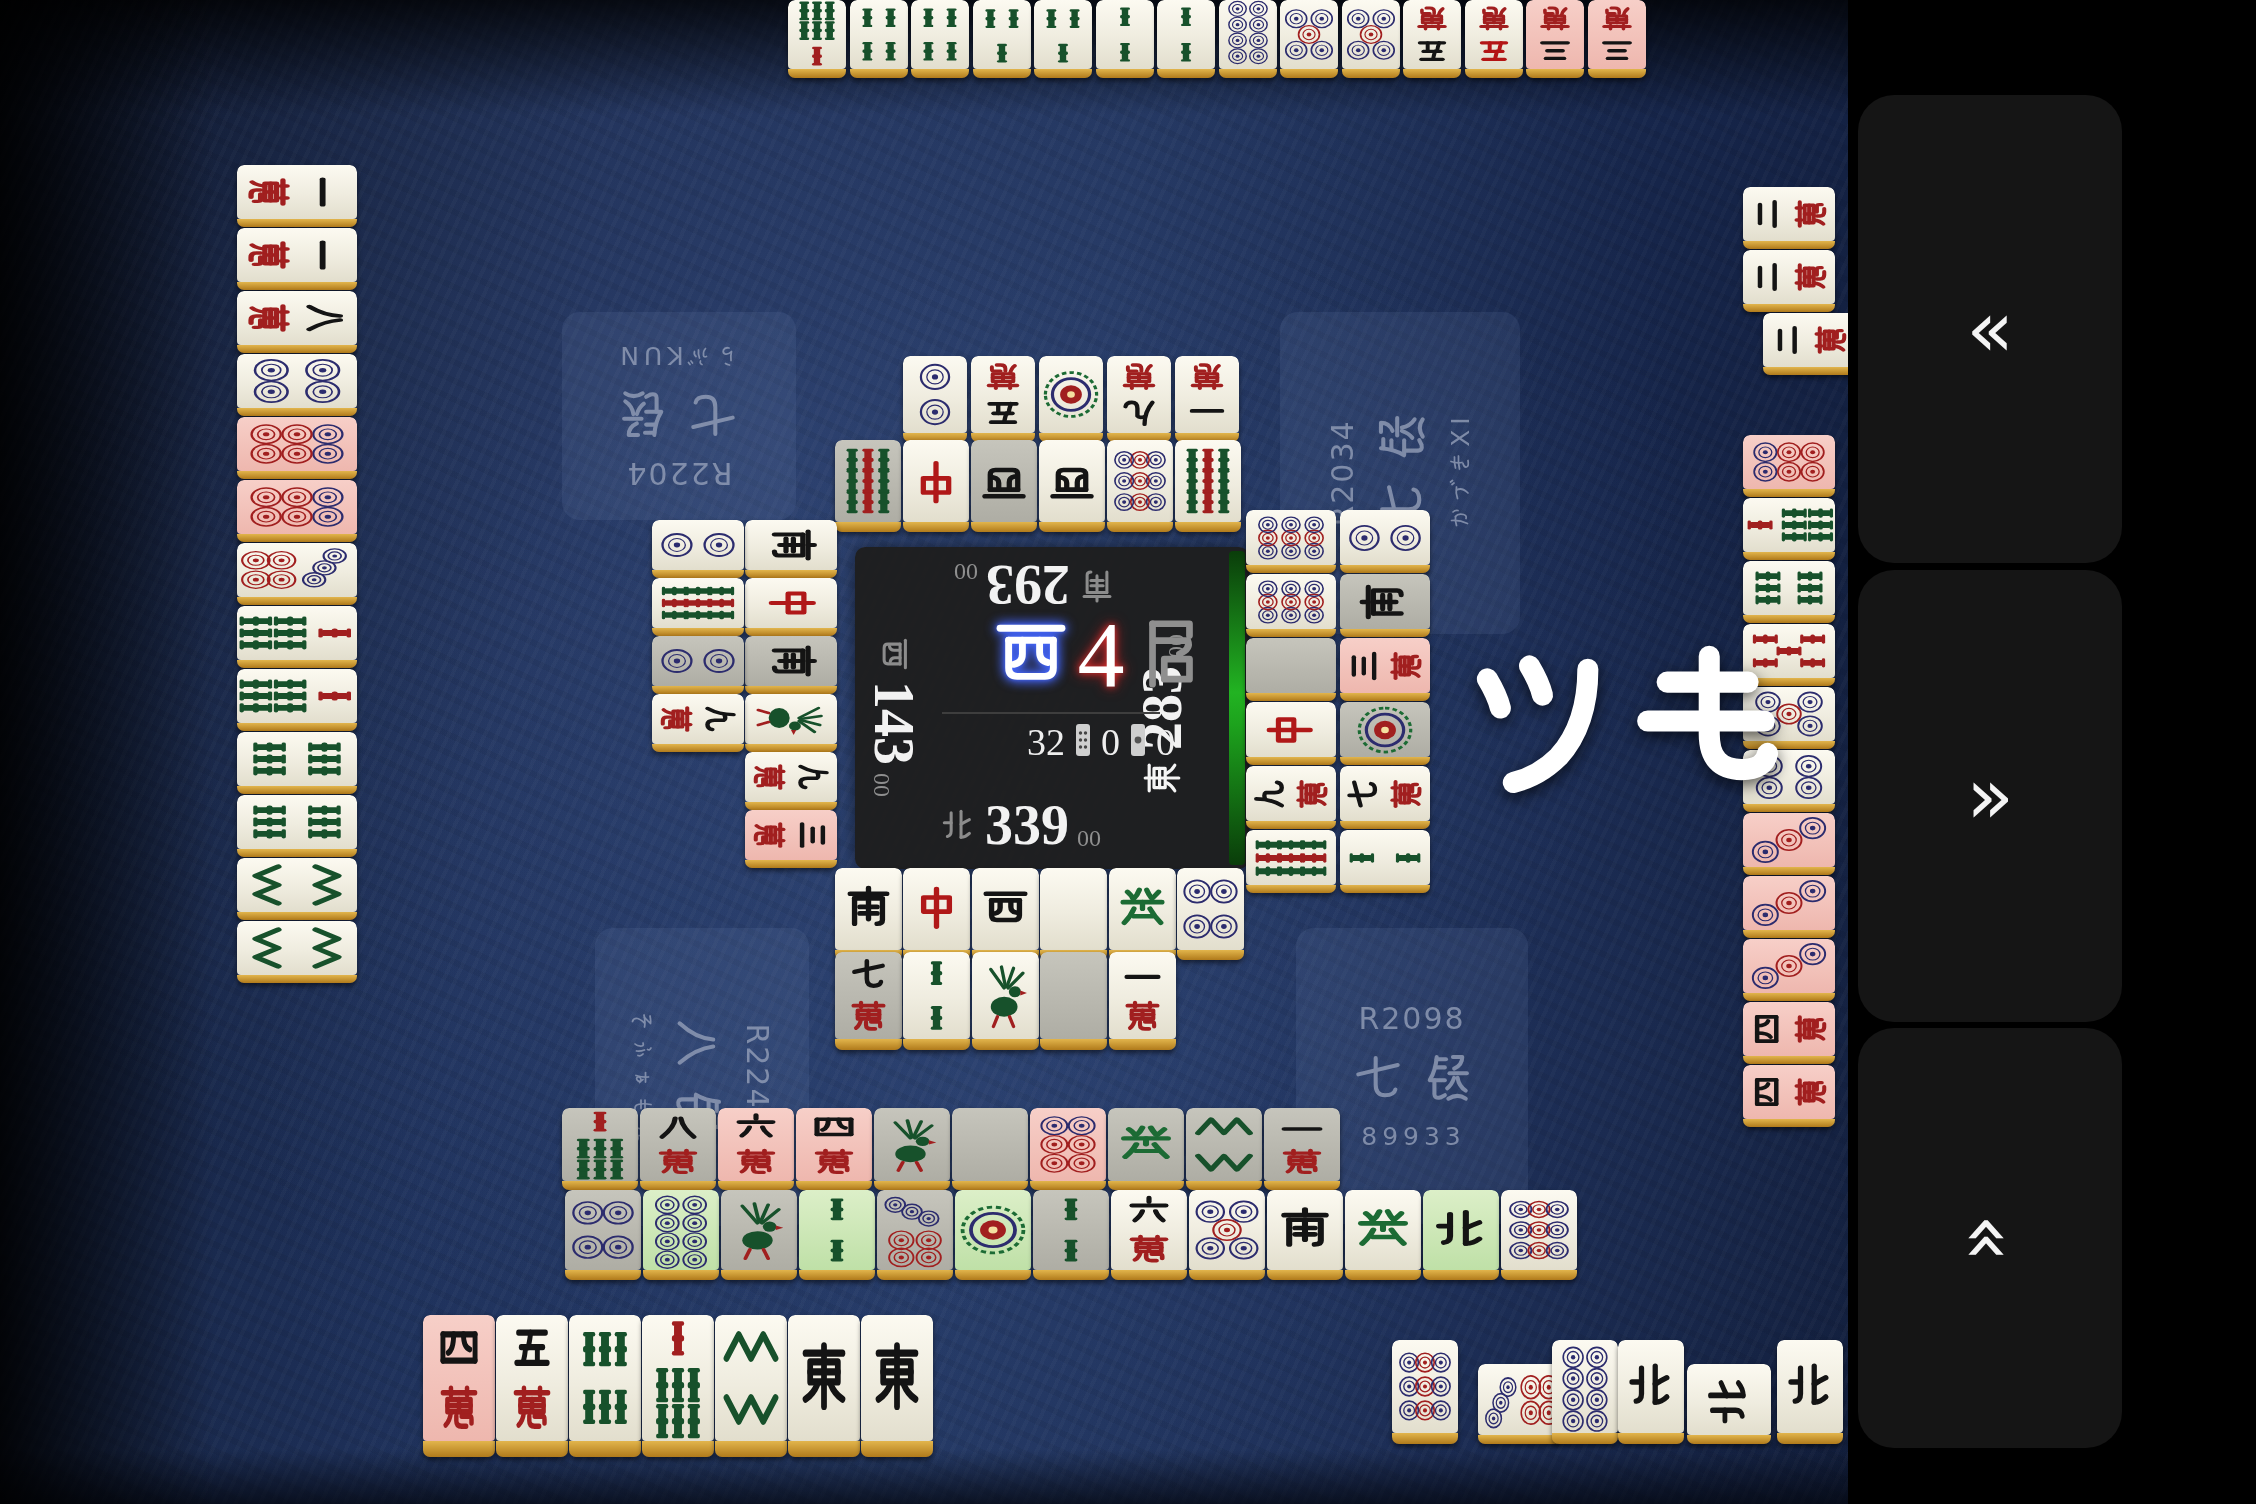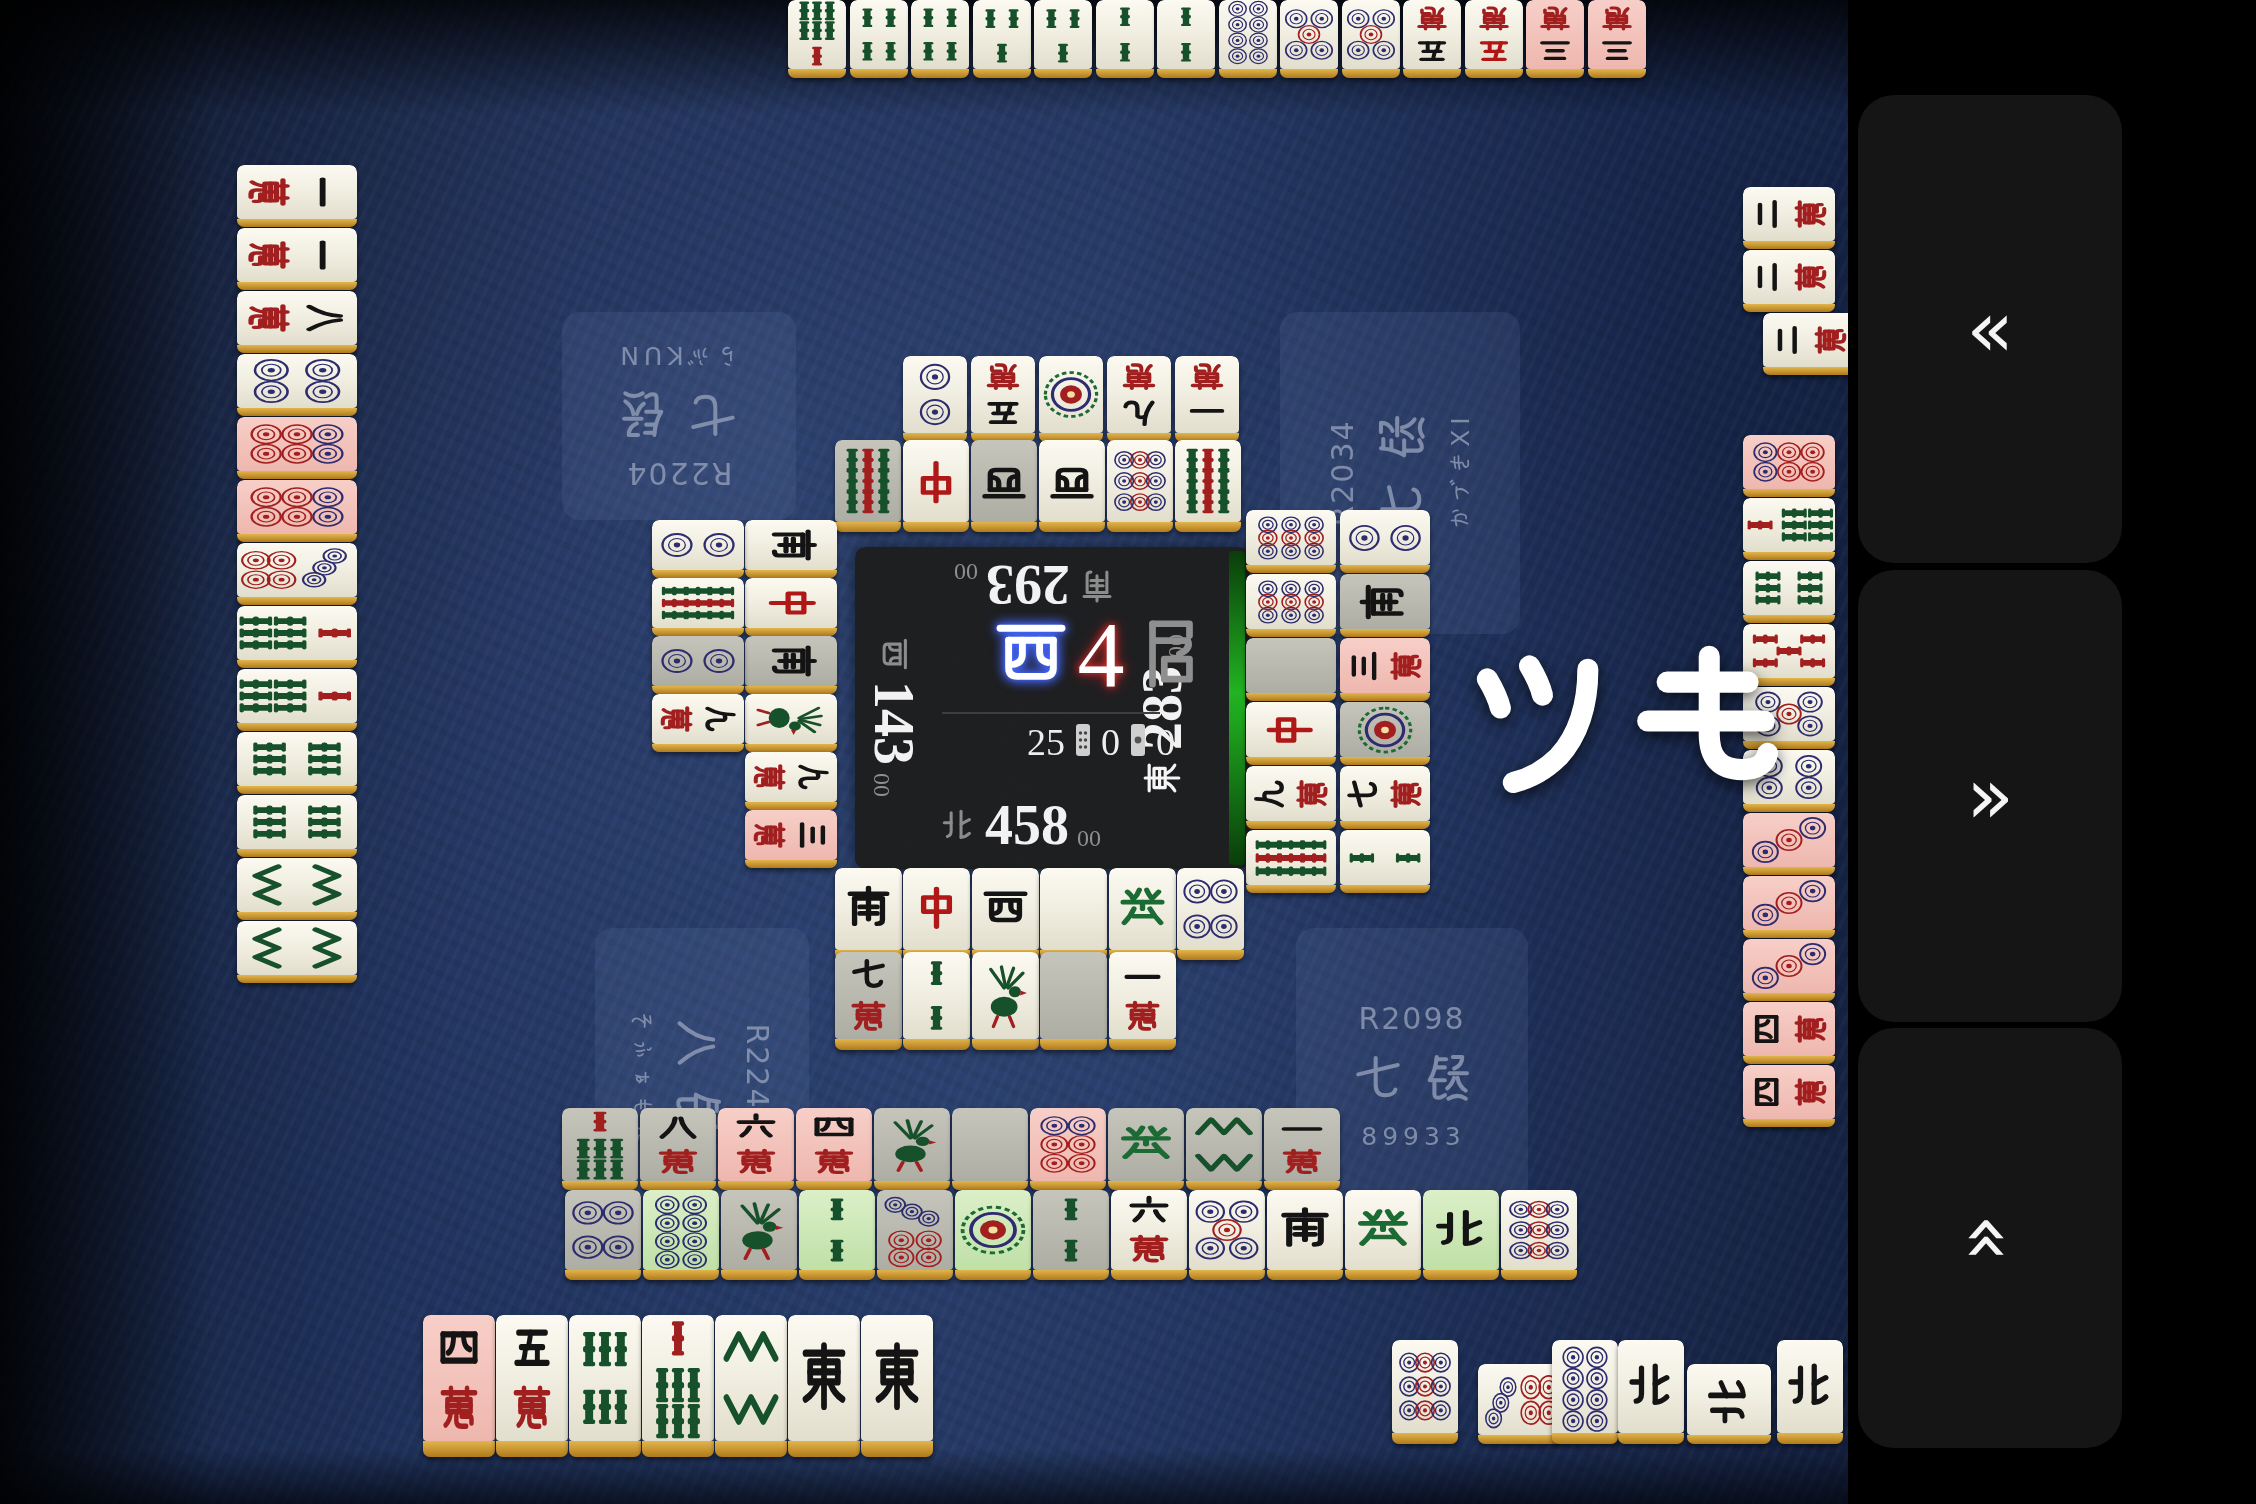--- a/index.html
+++ b/index.html
@@ -2698,21 +2698,21 @@
     </div>
   </div>
   <div class="cblock" style="left:888px;top:792px;width:264px;height:66px;z-index:4;">
     <span class="kspan"><svg width="38" height="38" viewBox="0 0 100 100">
           <path d="M32,18 V66 Q32,78 22,80" fill="none" stroke="#8c8c8c" stroke-width="8" stroke-linecap="round" stroke-linejoin="round"></path>
           <path d="M14,44 H32" fill="none" stroke="#8c8c8c" stroke-width="8" stroke-linecap="round" stroke-linejoin="round"></path>
           <path d="M58,14 V82" fill="none" stroke="#8c8c8c" stroke-width="8" stroke-linecap="round" stroke-linejoin="round"></path>
           <path d="M58,48 Q68,42 80,36" fill="none" stroke="#8c8c8c" stroke-width="8" stroke-linecap="round" stroke-linejoin="round"></path>
           <path d="M58,82 Q70,82 80,72" fill="none" stroke="#8c8c8c" stroke-width="8" stroke-linecap="round" stroke-linejoin="round"></path>
         </svg></span>
-    <span class="score">458</span>
+    <span class="score">339</span>
     <span class="sub">00</span>
   </div>
 
   <div id="round-row">
     <span class="kspan" style="filter: drop-shadow(rgb(68, 102, 255) 0px 0px 6px) drop-shadow(rgb(68, 102, 255) 0px 0px 2px);"><svg width="86" height="86" viewBox="0 0 100 100">
           <path d="M14,20 H86" fill="none" stroke="#ffffff" stroke-width="8" stroke-linecap="round" stroke-linejoin="round"></path>
           <path d="M24,34 H76" fill="none" stroke="#ffffff" stroke-width="8" stroke-linecap="round" stroke-linejoin="round"></path>
           <path d="M24,34 V66 Q24,76 34,76 H66 Q76,76 76,66 V34" fill="none" stroke="#ffffff" stroke-width="8" stroke-linecap="round" stroke-linejoin="round"></path>
           <path d="M40,34 V50 Q40,60 30,62" fill="none" stroke="#ffffff" stroke-width="8" stroke-linecap="round" stroke-linejoin="round"></path>
           <path d="M60,34 V48 Q60,58 70,60" fill="none" stroke="#ffffff" stroke-width="8" stroke-linecap="round" stroke-linejoin="round"></path>
@@ -2720,21 +2720,21 @@
     <span id="round-num">4</span>
     <span class="kspan"><svg width="84" height="84" viewBox="0 0 100 100">
           <path d="M28,14 H72 V28" fill="none" stroke="#8f8f8f" stroke-width="8" stroke-linecap="round" stroke-linejoin="round"></path>
           <path d="M28,14 V86" fill="none" stroke="#8f8f8f" stroke-width="8" stroke-linecap="round" stroke-linejoin="round"></path>
           <path d="M30,34 H70 Q74,44 60,50" fill="none" stroke="#8f8f8f" stroke-width="8" stroke-linecap="round" stroke-linejoin="round"></path>
           <path d="M42,56 H72 V80 H42 Z" fill="none" stroke="#8f8f8f" stroke-width="8" stroke-linecap="round" stroke-linejoin="round"></path>
         </svg></span>
   </div>
   <div id="round-divider"></div>
   <div id="count-row">
-    <span class="num">25</span>
+    <span class="num">32</span>
     <span class="stick"><svg width="16" height="34" viewBox="0 0 16 34">
           <rect x="1" y="1" width="14" height="32" rx="3" fill="#cfcfcf"></rect>
           <circle cx="5.5" cy="10" r="1.7" fill="#444"></circle>
           <circle cx="10.5" cy="10" r="1.7" fill="#444"></circle>
           <circle cx="5.5" cy="17" r="1.7" fill="#444"></circle>
           <circle cx="10.5" cy="17" r="1.7" fill="#444"></circle>
           <circle cx="5.5" cy="24" r="1.7" fill="#444"></circle>
           <circle cx="10.5" cy="24" r="1.7" fill="#444"></circle>
         </svg></span>
     <span class="num">0</span>

